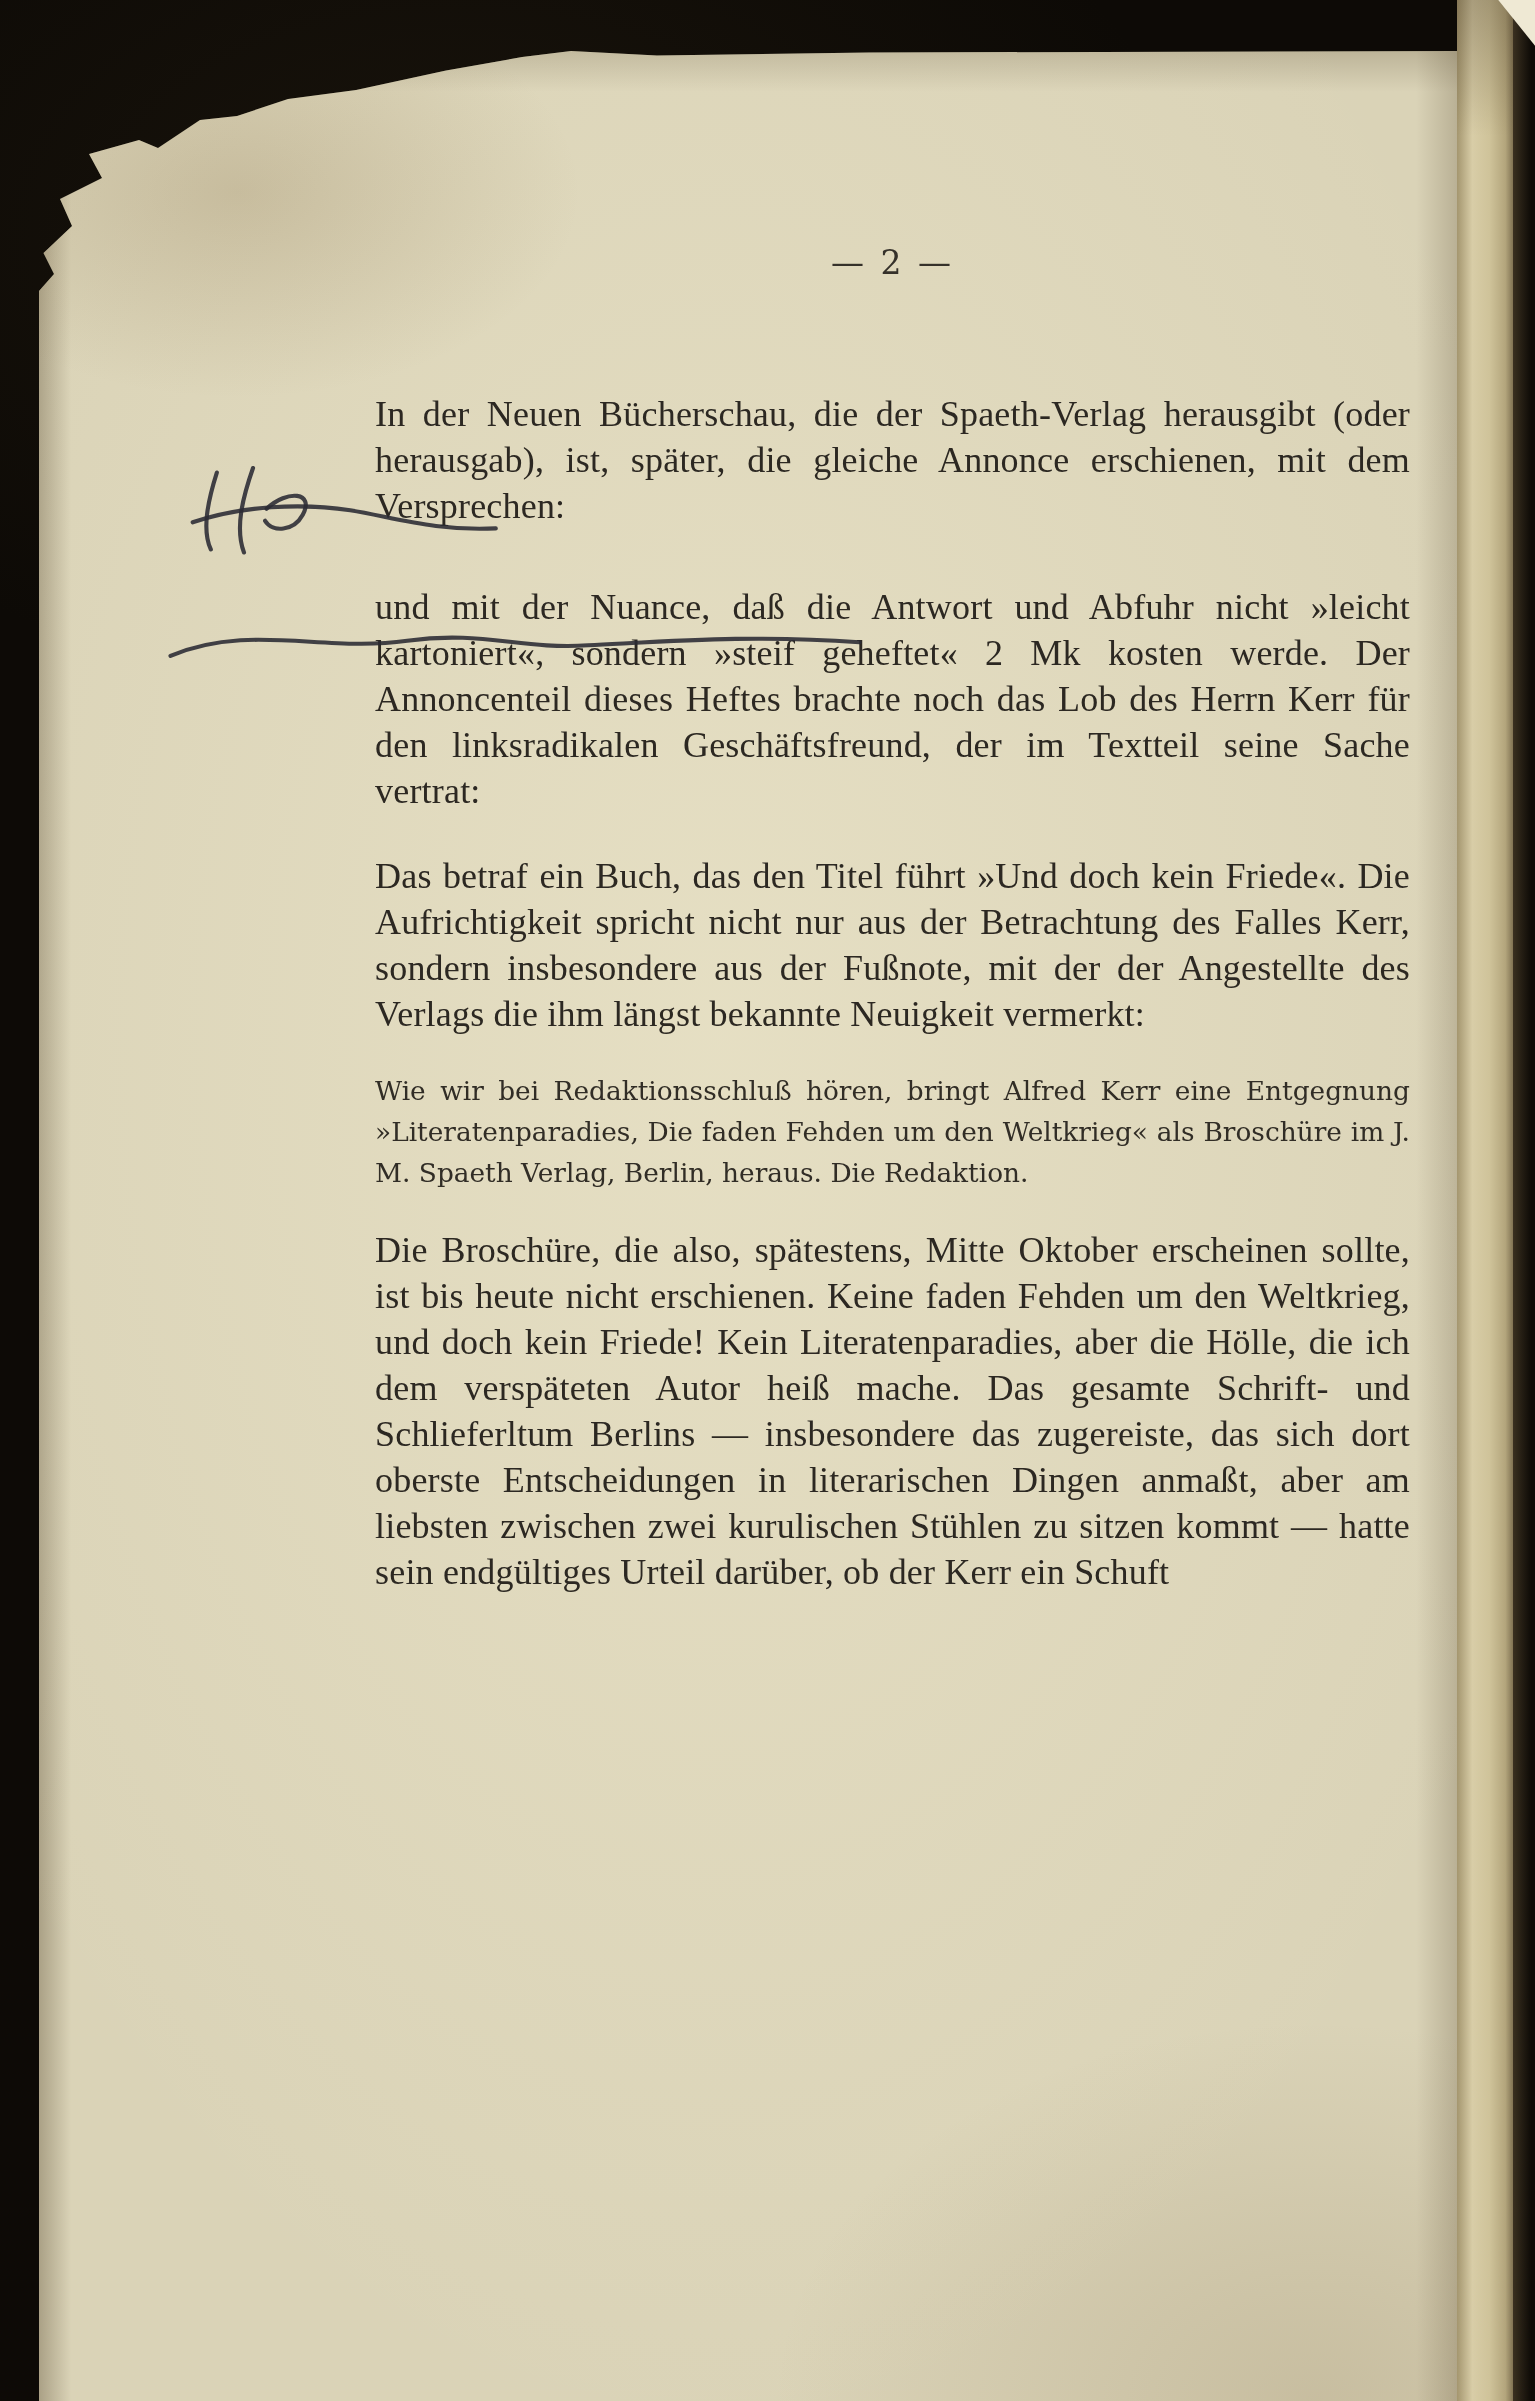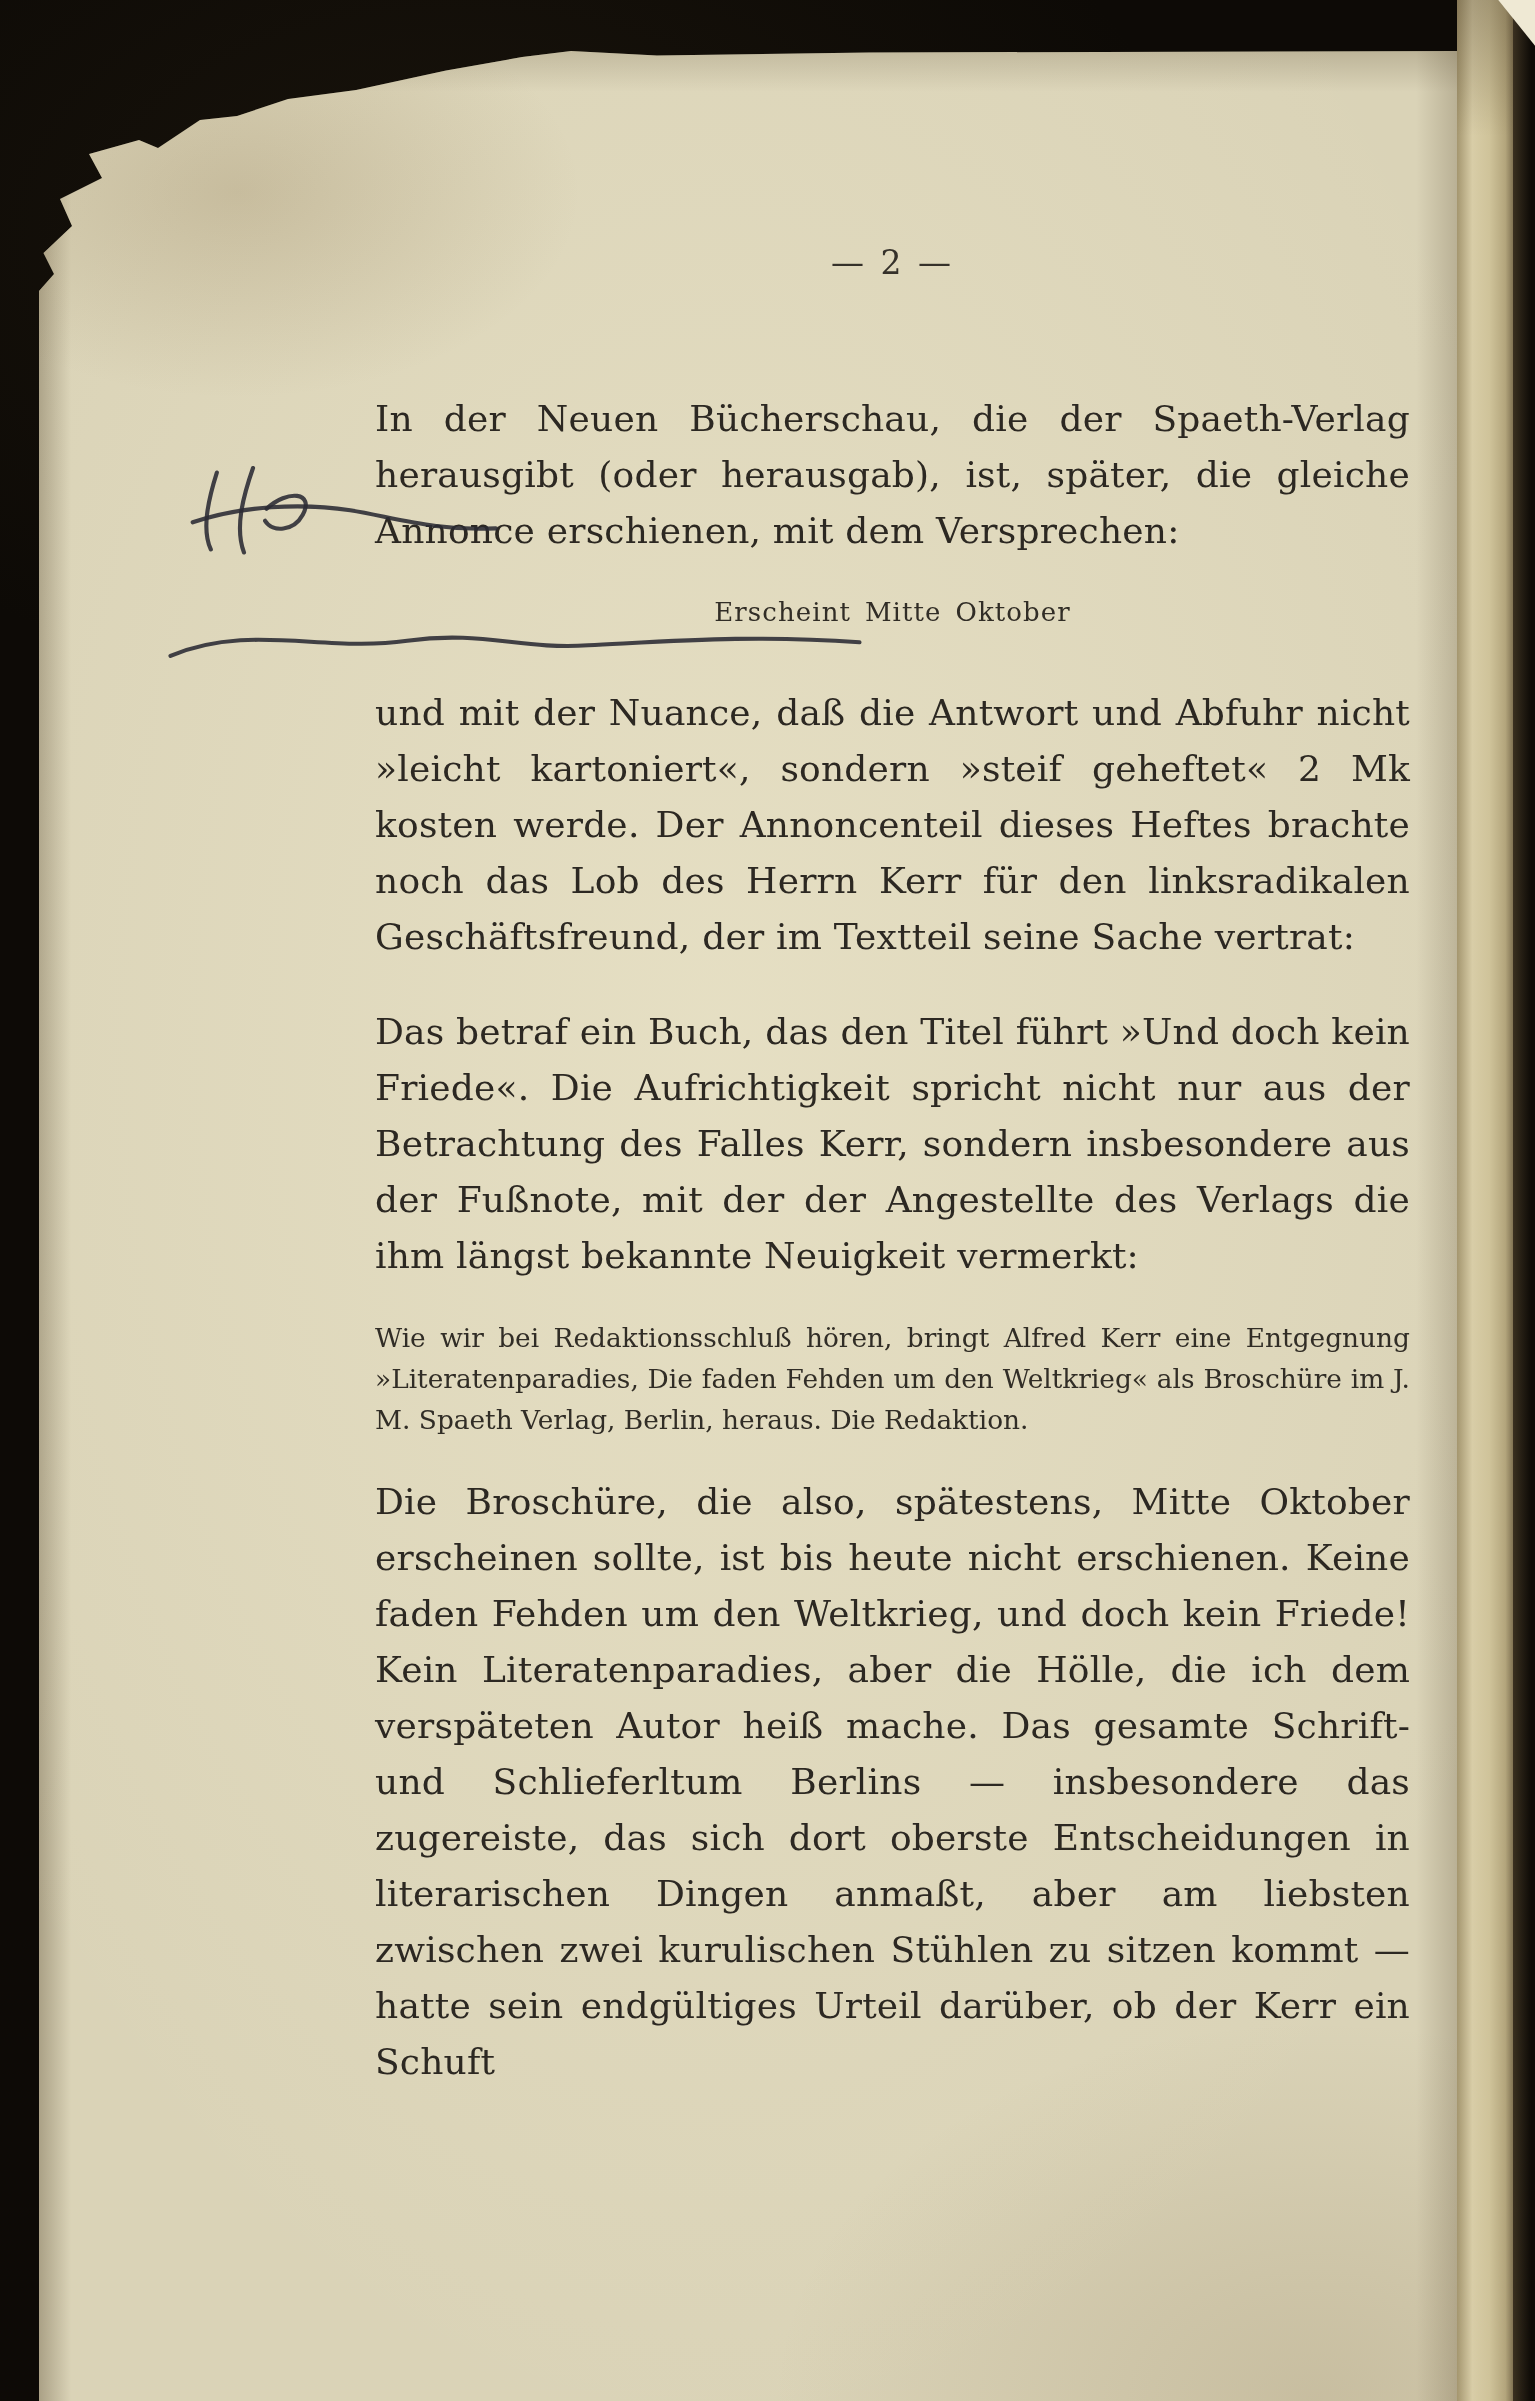--- a/index.html
+++ b/index.html
@@ -87,24 +87,25 @@
     text-align: center;
     font-size: 33px;
     line-height: 45px;
     letter-spacing: 3px;
     color: #35312a;
     margin: 0 0 106px 0;
   }
 
   .para {
     font-size: 36px;
-    line-height: 56px;
+    line-height: 46px;
     letter-spacing: 0.2px;
     text-align: justify;
     margin: 0;
+    font-family: Liberation Serif, serif;
   }
 
   .notice-line {
     text-align: center;
     font-size: 26px;
     line-height: 36px;
     letter-spacing: 1.1px;
     word-spacing: 4.5px;
     margin: 35px 0 0 0;
     color: #312d26;
@@ -151,21 +152,20 @@
   <div class="corner-notch"></div>
 
   <div class="paper">
 
     <div class="text-column">
 
       <div class="page-number">— 2 —</div>
 
       <p class="para para-1">In der Neuen Bücherschau, die der Spaeth-Verlag herausgibt (oder herausgab), ist, später, die gleiche Annonce erschienen, mit dem Versprechen:</p>
 
-      <div class="notice-line">Erscheint Mitte Oktober</div>
 
       <p class="para para-2">und mit der Nuance, daß die Antwort und Abfuhr nicht »leicht kartoniert«, sondern »steif geheftet« 2 Mk kosten werde. Der Annoncenteil dieses Heftes brachte noch das Lob des Herrn Kerr für den linksradikalen Geschäftsfreund, der im Textteil seine Sache vertrat:</p>
 
 
       <p class="para para-3">Das betraf ein Buch, das den Titel führt »Und doch kein Friede«. Die Aufrichtigkeit spricht nicht nur aus der Betrachtung des Falles Kerr, sondern insbesondere aus der Fußnote, mit der der Angestellte des Verlags die ihm längst bekannte Neuigkeit vermerkt:</p>
 
       <div class="quote-block">Wie wir bei Redaktionsschluß hören, bringt Alfred Kerr eine Entgegnung »Literatenparadies, Die faden Fehden um den Weltkrieg« als Broschüre im J. M. Spaeth Verlag, Berlin, heraus. Die Redaktion.</div>
 
       <p class="para para-4">Die Broschüre, die also, spätestens, Mitte Oktober erscheinen sollte, ist bis heute nicht erschienen. Keine faden Fehden um den Weltkrieg, und doch kein Friede! Kein Literatenparadies, aber die Hölle, die ich dem verspäteten Autor heiß mache. Das gesamte Schrift- und Schlieferltum Berlins — insbesondere das zugereiste, das sich dort oberste Entscheidungen in literarischen Dingen anmaßt, aber am liebsten zwischen zwei kurulischen Stühlen zu sitzen kommt — hatte sein endgültiges Urteil darüber, ob der Kerr ein Schuft</p>
 

